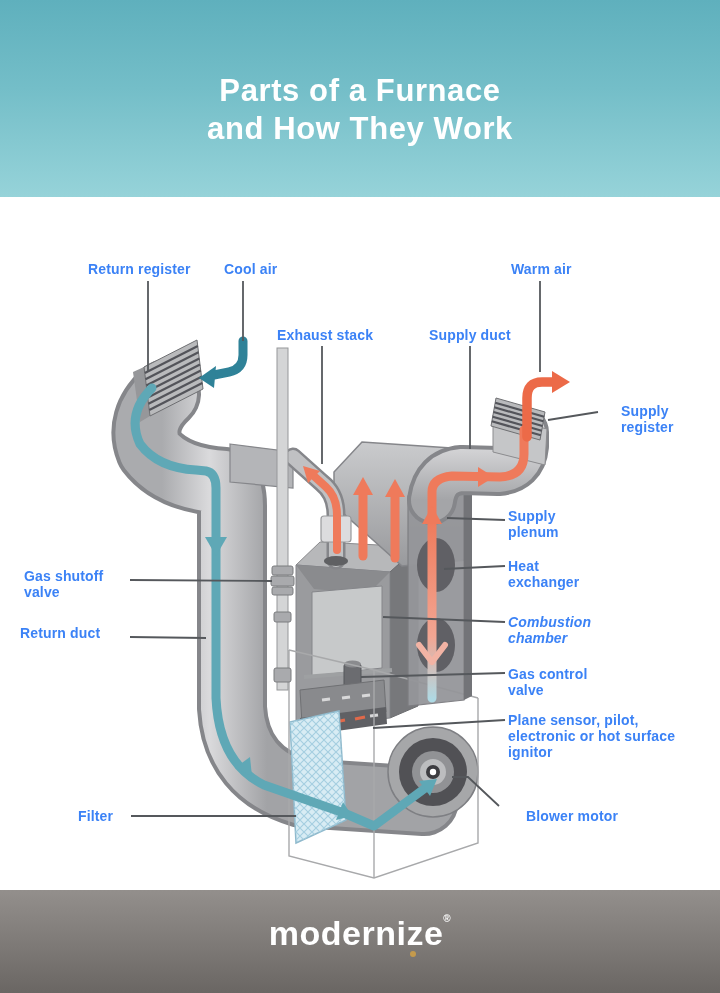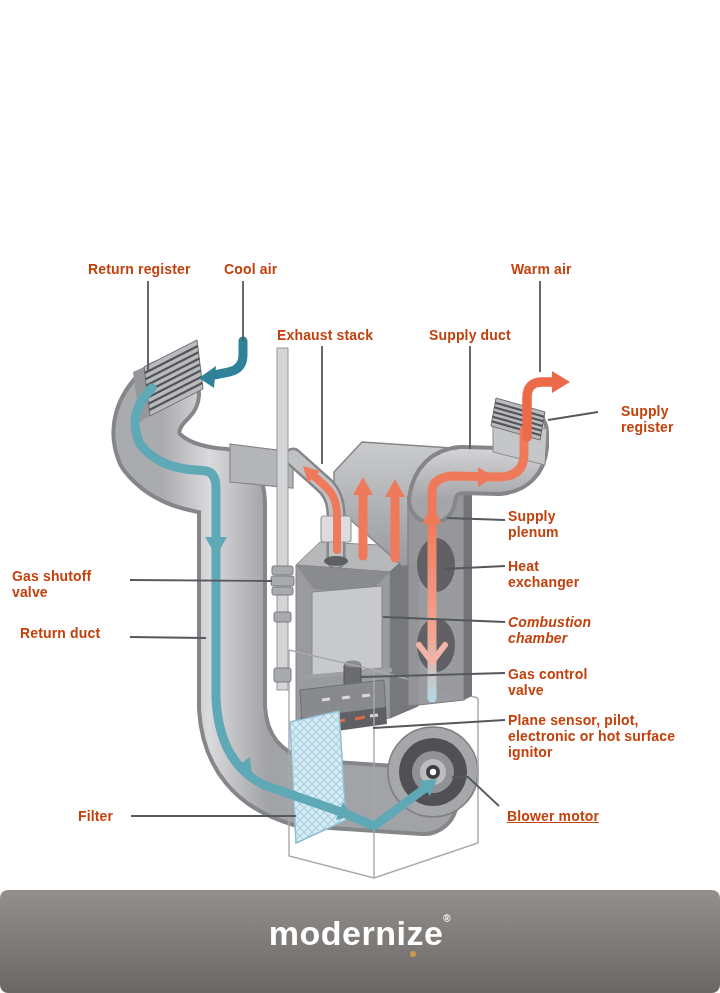--- a/index.html
+++ b/index.html
@@ -10,36 +10,42 @@
   .header{position:absolute;left:0;top:0;width:720px;height:197px;
     background:linear-gradient(180deg,#5fb0bd 0%,#74bec8 45%,#96d3d9 100%);}
   .title{position:absolute;left:0;top:72px;width:720px;text-align:center;color:#ffffff;
     font-size:31px;font-weight:700;letter-spacing:.6px;line-height:38px;}
 
   
   .diagram{position:absolute;left:0;top:198px;width:720px;height:692px;background:#ffffff;}
   .diagram svg{display:block;}
 
   
-  .lbl{position:absolute;color:#c2410c;font-size:14px;font-weight:700;line-height:16px;letter-spacing:.15px;}
+  .lbl{position:absolute;color:#3b82f6;font-size:14px;font-weight:700;line-height:16px;letter-spacing:.15px;}
 
   
   .footer{position:absolute;left:0;top:890px;width:720px;height:103px;
-    background:linear-gradient(180deg,#938f8c 0%,#7d7976 55%,#6a6663 100%);border-radius:8px;}
+    background:linear-gradient(180deg,#938f8c 0%,#7d7976 55%,#6a6663 100%);}
   .logo{position:absolute;left:0;top:24px;width:720px;text-align:center;color:#ffffff;
     font-size:34px;font-weight:700;letter-spacing:.5px;}
   .logo .z{position:relative;display:inline-block;}
   .logo .z .dot{position:absolute;left:4px;bottom:-4px;width:6px;height:6px;border-radius:50%;background:#c49a4c;}
   .logo sup{font-size:10px;vertical-align:top;line-height:10px;}
 </style>
 </head>
 <body>
 
 <div class="page">
 
+  <div class="header">
+    <div class="title">
+      <span>Parts of a Furnace</span><br>
+      <span>and How They Work</span>
+    </div>
+  </div>
 
   <div class="diagram">
     <svg width="720" height="692" viewBox="0 198 720 692" xmlns="http://www.w3.org/2000/svg">
       <defs>
         <linearGradient id="ductGrad" gradientUnits="userSpaceOnUse" x1="162" y1="0" x2="267" y2="0">
           <stop offset="0" stop-color="#aaabae"></stop>
             <stop offset="0.45" stop-color="#dadadc"></stop>
             <stop offset="1" stop-color="#a2a3a6"></stop>
         </linearGradient>
         <linearGradient id="supplyGrad" gradientUnits="userSpaceOnUse" x1="0" y1="444" x2="0" y2="500">
@@ -227,22 +233,22 @@
     <div class="lbl" style="left:224px;top:261px;">Cool air</div>
     <div class="lbl" style="left:277px;top:327px;">Exhaust stack</div>
     <div class="lbl" style="left:429px;top:327px;">Supply duct</div>
     <div class="lbl" style="left:511px;top:261px;">Warm air</div>
     <div class="lbl" style="left:601px;top:403px;width:72px;margin-left:20px;">Supply register</div>
     <div class="lbl" style="left:508px;top:508px;width:62px;">Supply plenum</div>
     <div class="lbl" style="left:508px;top:558px;width:95px;">Heat exchanger</div>
     <div class="lbl" style="left:508px;top:614px;width:105px;font-style:italic;">Combustion chamber</div>
     <div class="lbl" style="left:508px;top:666px;width:100px;">Gas control valve</div>
     <div class="lbl" style="left:508px;top:712px;width:170px;">Plane sensor, pilot, electronic or hot surface ignitor</div>
-    <div class="lbl" style="left:507px;top:808px;text-decoration:underline;">Blower motor</div>
-    <div class="lbl" style="left:12px;top:568px;width:110px;">Gas shutoff valve</div>
+    <div class="lbl" style="left:526px;top:808px;">Blower motor</div>
+    <div class="lbl" style="left:24px;top:568px;width:110px;">Gas shutoff valve</div>
     <div class="lbl" style="left:20px;top:625px;">Return duct</div>
     <div class="lbl" style="left:78px;top:808px;">Filter</div>
   </div>
 
   <div class="footer">
     <div class="logo">
       <span>moderni</span><span class="z"><span>z</span><span class="dot"></span></span><span>e</span><sup>®</sup>
     </div>
   </div>
 

